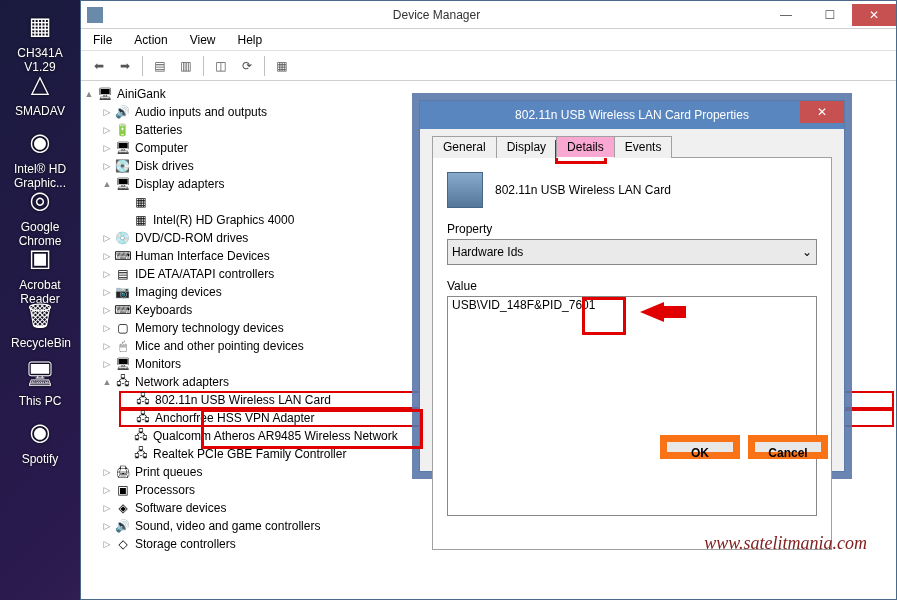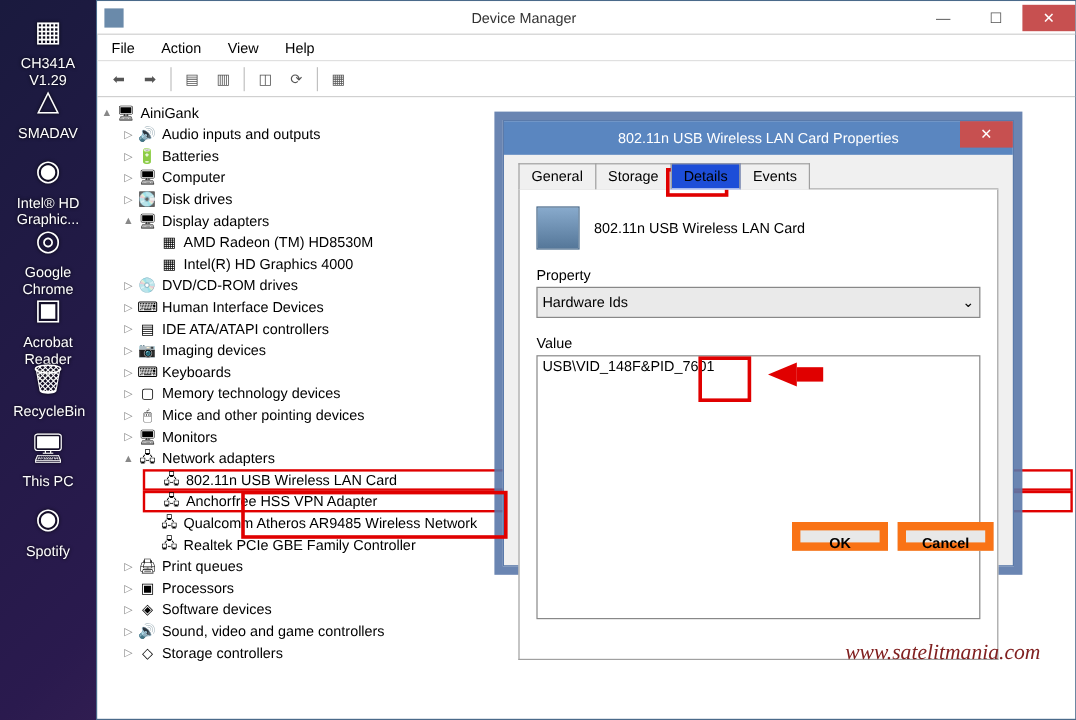--- a/index.html
+++ b/index.html
@@ -37,21 +37,21 @@
 
 .hl { border:2px solid #e00000; }
 
 
 .dialog { position:absolute; left:419px; top:100px; width:426px; height:372px; border:1px solid #5a7aaa; background:#f0f0f0; box-shadow:0 0 0 7px rgba(90,120,170,0.9); }
 .dlgtitle { height:28px; background:#5a86c0; color:#fff; display:flex; align-items:center; justify-content:center; position:relative; font-size:12px; }
 .dlgclose { position:absolute; right:0; top:0; width:44px; height:22px; background:#c75050; color:#fff; display:flex; align-items:center; justify-content:center; cursor:pointer; }
 .dlgbody { padding:6px 12px 12px; }
 .tabs { display:flex; border-bottom:1px solid #a0a0a0; }
 .tab { padding:3px 10px; border:1px solid #a0a0a0; border-bottom:none; background:#f0f0f0; margin-right:-1px; cursor:pointer; position:relative; top:1px; }
-.tab.active { background:#1d4ed8; border-bottom:1px solid #fff; z-index:2; }
+.tab.active { background:#f9a8d4; border-bottom:1px solid #fff; z-index:2; }
 .tabpane { background:#fff; border:1px solid #a0a0a0; border-top:none; padding:14px; height:392px; position:relative; }
 .devrow { display:flex; align-items:center; gap:12px; margin-bottom:14px; }
 .devicon { width:36px; height:36px; background:linear-gradient(#8ac,#579); border:1px solid #468; }
 .proplabel { margin-bottom:3px; }
 .propselect { width:100%; height:22px; border:1px solid #888; background:#eaeaea; padding:12px 4px; display:flex; align-items:center; justify-content:space-between; cursor:pointer; }
 .valbox { margin-top:14px; }
 .vlist { border:1px solid #888; background:#fff; height:220px; overflow:auto; }
 .vitem { padding:1px 4px; cursor:default; }
 .vitem.sel { background:#cde6f7; }
 .dlgbtns { position:absolute; right:16px; bottom:12px; display:flex; gap:8px; }
@@ -170,21 +170,20 @@
               <div class="node">
                 <span class="expander">▲</span>
                 <span class="nicon">🖥</span>
                 <span class="nlabel">Display adapters</span>
               </div>
               <ul>
                 <li>
                   <div class="node">
                     <span class="expander"></span>
                     <span class="nicon">▦</span>
-                    <span class="nlabel">AMD Radeon (TM) HD8530M</span>
                   </div>
                 </li>
                 <li>
                   <div class="node">
                     <span class="expander"></span>
                     <span class="nicon">▦</span>
                     <span class="nlabel">Intel(R) HD Graphics 4000</span>
                   </div>
                 </li>
               </ul>
@@ -324,21 +323,21 @@
 </div>
 
 <div class="dialog">
   <div class="dlgtitle">
     <span>802.11n USB Wireless LAN Card Properties</span>
     <div class="dlgclose">✕</div>
   </div>
   <div class="dlgbody">
     <div class="tabs">
         <div class="tab">General</div>
-        <div class="tab">Storage</div>
+        <div class="tab">Display</div>
         <div class="tab active">Details</div>
         <div class="tab">Events</div>
       </div>
     <div class="tabpane">
       <div class="devrow">
         <div class="devicon"></div>
         <div>802.11n USB Wireless LAN Card</div>
       </div>
       <div class="proplabel">Property</div>
       <div class="propselect hl">

